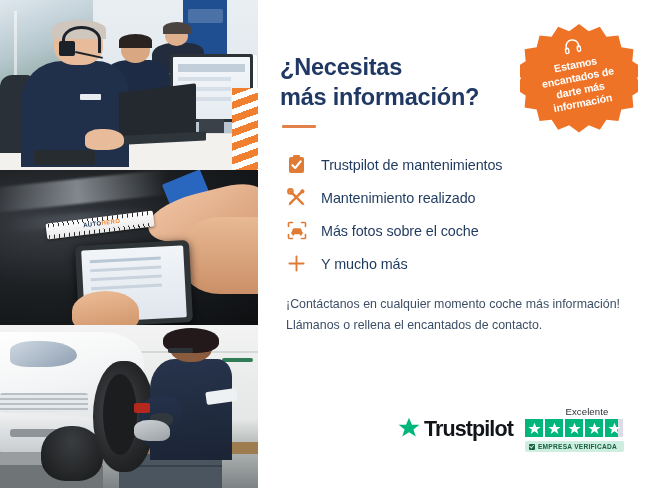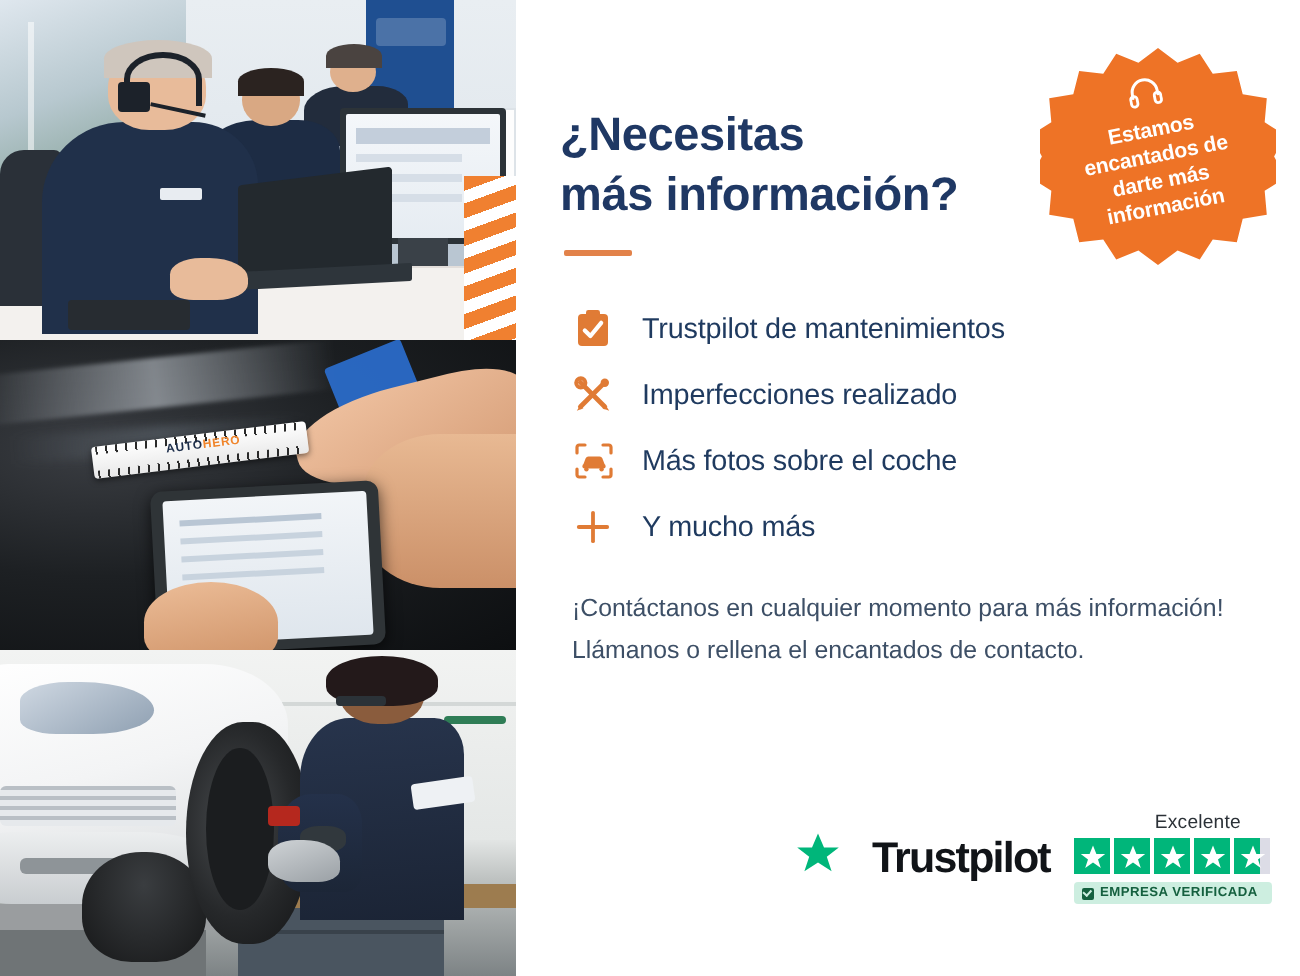--- a/index.html
+++ b/index.html
@@ -205,21 +205,21 @@
     width: 92px;
     letter-spacing: -0.1px;
   }
 
   
   .trust {
     position: absolute;
     left: 140px; bottom: 36px;
     display: flex; align-items: center; gap: 12px;
   }
-  .tp-logo { display: flex; align-items: center; gap: 16px; }
+  .tp-logo { display: flex; align-items: flex-start; gap: 4px; }
   .tp-logo-name {
     color: #111418;
     font-size: 21.5px;
     font-weight: 700;
     letter-spacing: -0.9px;
   }
   .tp-right { display: flex; flex-direction: column; align-items: center; gap: 2px; }
   .tp-excelente {
     color: #2b3137;
     font-size: 9.6px;
@@ -385,21 +385,21 @@
             <g stroke="#e07b35" stroke-width="2.4" stroke-linecap="round">
               <line x1="3.2" y1="3.2" x2="15.4" y2="15.4"></line>
               <line x1="15.4" y1="3.2" x2="3.2" y2="15.4"></line>
             </g>
             <circle cx="3.4" cy="3.4" r="2.3" fill="none" stroke="#e07b35" stroke-width="2"></circle>
             <circle cx="15.4" cy="3.4" r="2.1" fill="#e07b35"></circle>
             <path d="M15.6 14.2 L17.6 17.4 L14.3 16.1 Z" fill="#e07b35"></path>
             <path d="M3.4 14.2 L1.4 17.4 L4.7 16.1 Z" fill="#e07b35"></path>
           </svg>
         </span>
-        <span class="feature-label">Imperfecciones realizado</span>
+        <span class="feature-label">Mantenimiento realizado</span>
       </li>
 
 
       <li class="feature">
         <span class="feature-icon">
           <svg width="20" height="19" viewBox="0 0 20 19">
             <g stroke="#e07b35" stroke-width="1.6" fill="none" stroke-linecap="round">
               <path d="M1.5 5.5 V2.6 A1.1 1.1 0 0 1 2.6 1.5 H5.5"></path>
               <path d="M14.5 1.5 H17.4 A1.1 1.1 0 0 1 18.5 2.6 V5.5"></path>
               <path d="M18.5 13.5 V16.4 A1.1 1.1 0 0 1 17.4 17.5 H14.5"></path>
@@ -422,21 +422,21 @@
               <line x1="2.4" y1="9.5" x2="16.6" y2="9.5"></line>
             </g>
           </svg>
         </span>
         <span class="feature-label">Y mucho más</span>
       </li>
 
     </ul>
 
     <p class="contact">
-      <span>¡Contáctanos en cualquier momento para más información!</span>
+      <span>¡Contáctanos en cualquier momento coche más información!</span>
       <span>Llámanos o rellena el encantados de contacto.</span>
     </p>
 
     <div class="badge-wrap">
       <div class="badge-star"></div>
       <div class="badge-inner">
         <span class="badge-icon">
           <svg width="17" height="15" viewBox="0 0 17 15">
             <path d="M2.2 9.5 V7.6 A6.3 6.3 0 0 1 14.8 7.6 V9.5" fill="none" stroke="#ffffff" stroke-width="1.5" stroke-linecap="round"></path>
             <rect x="0.9" y="8.6" width="3.2" height="5.3" rx="1.5" fill="none" stroke="#ffffff" stroke-width="1.4"></rect>

